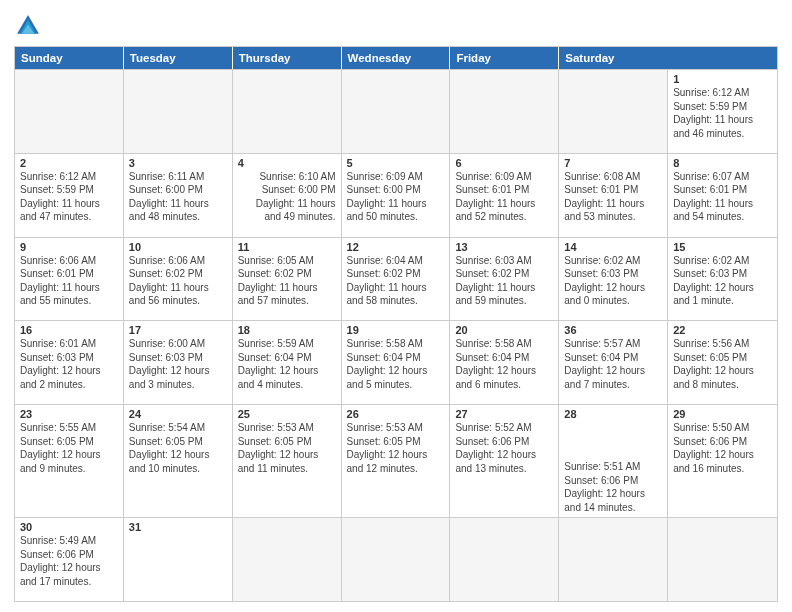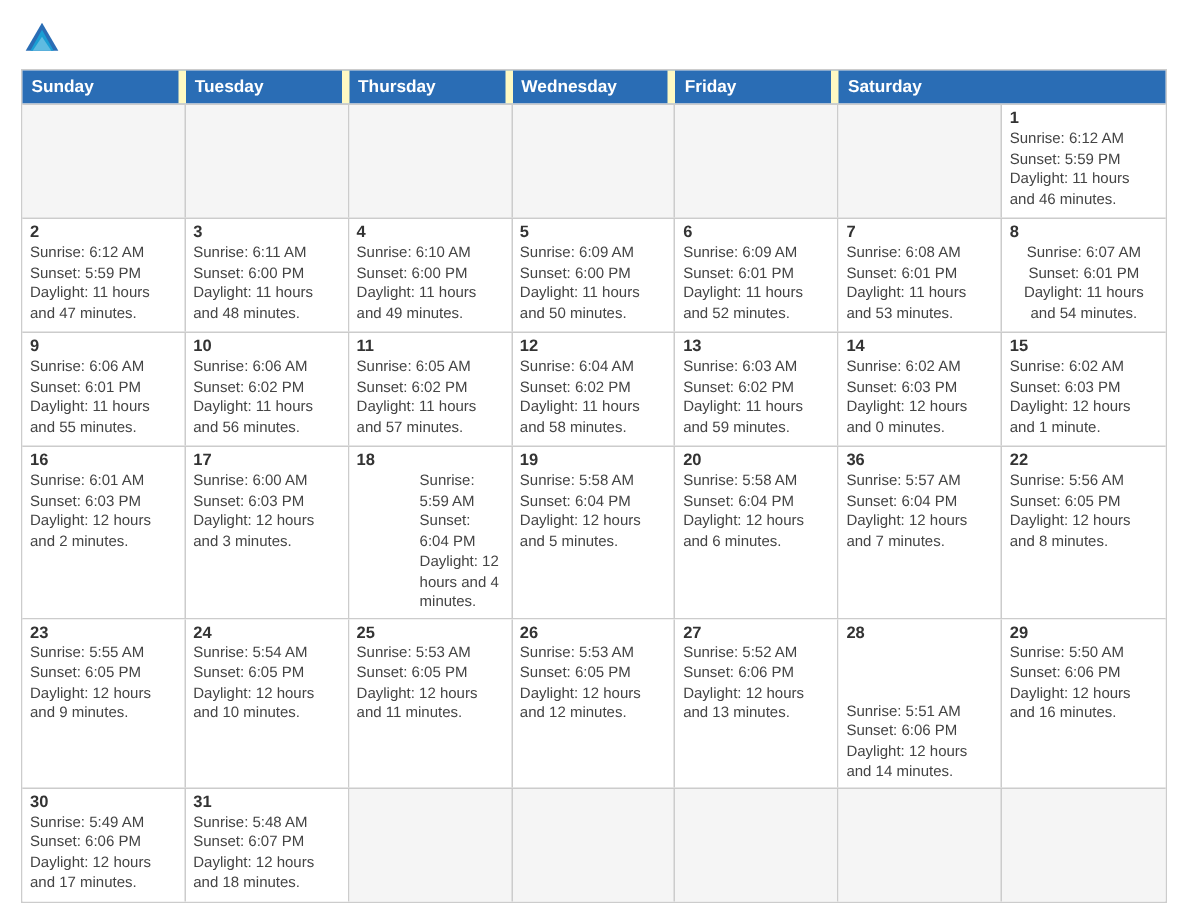--- a/index.html
+++ b/index.html
@@ -66,21 +66,21 @@
       display: grid;
       grid-template-columns: repeat(7, 1fr);
       background: #2a6db5;
     }
     .cal-header-cell {
       color: #fff;
       font-size: 11.5px;
       font-weight: bold;
       padding: 5px 6px;
       text-align: left;
-      border-right: 5px solid #fef9c3;
+      border-right: 1px solid #fef9c3;
     }
     .cal-header-cell:last-child { border-right: none; }
     .cal-body {
       flex: 1;
       display: flex;
       flex-direction: column;
     }
     .cal-row {
       display: grid;
       grid-template-columns: repeat(7, 1fr);
@@ -165,21 +165,21 @@
 Daylight: 11 hours and 47 minutes.</div>
           </div>
           <div class="cal-cell">
             <span class="day-num">3</span>
             <div class="day-info" style="white-space: pre-line;">Sunrise: 6:11 AM
 Sunset: 6:00 PM
 Daylight: 11 hours and 48 minutes.</div>
           </div>
           <div class="cal-cell">
             <span class="day-num">4</span>
-            <div class="day-info" style="white-space: pre-line;">Sunrise: 6:10 AM
+            <div class="day-info" style="white-space: pre-line; text-align: right;">Sunrise: 6:10 AM
 Sunset: 6:00 PM
 Daylight: 11 hours and 49 minutes.</div>
           </div>
           <div class="cal-cell">
             <span class="day-num">5</span>
             <div class="day-info" style="white-space: pre-line;">Sunrise: 6:09 AM
 Sunset: 6:00 PM
 Daylight: 11 hours and 50 minutes.</div>
           </div>
           <div class="cal-cell">
@@ -189,21 +189,21 @@
 Daylight: 11 hours and 52 minutes.</div>
           </div>
           <div class="cal-cell">
             <span class="day-num">7</span>
             <div class="day-info" style="white-space: pre-line;">Sunrise: 6:08 AM
 Sunset: 6:01 PM
 Daylight: 11 hours and 53 minutes.</div>
           </div>
           <div class="cal-cell">
             <span class="day-num">8</span>
-            <div class="day-info" style="white-space: pre-line; text-align: center;">Sunrise: 6:07 AM
+            <div class="day-info" style="white-space: pre-line;">Sunrise: 6:07 AM
 Sunset: 6:01 PM
 Daylight: 11 hours and 54 minutes.</div>
           </div>
         </div>
         <div class="cal-row">
           <div class="cal-cell">
             <span class="day-num">9</span>
             <div class="day-info" style="white-space: pre-line;">Sunrise: 6:06 AM
 Sunset: 6:01 PM
 Daylight: 11 hours and 55 minutes.</div>
@@ -253,21 +253,21 @@
 Daylight: 12 hours and 2 minutes.</div>
           </div>
           <div class="cal-cell">
             <span class="day-num">17</span>
             <div class="day-info" style="white-space: pre-line;">Sunrise: 6:00 AM
 Sunset: 6:03 PM
 Daylight: 12 hours and 3 minutes.</div>
           </div>
           <div class="cal-cell">
             <span class="day-num">18</span>
-            <div class="day-info" style="white-space: pre-line; margin-left: 42px;">Sunrise: 5:59 AM
+            <div class="day-info" style="white-space: pre-line;">Sunrise: 5:59 AM
 Sunset: 6:04 PM
 Daylight: 12 hours and 4 minutes.</div>
           </div>
           <div class="cal-cell">
             <span class="day-num">19</span>
             <div class="day-info" style="white-space: pre-line;">Sunrise: 5:58 AM
 Sunset: 6:04 PM
 Daylight: 12 hours and 5 minutes.</div>
           </div>
           <div class="cal-cell">
@@ -335,23 +335,20 @@
         </div>
         <div class="cal-row">
           <div class="cal-cell">
             <span class="day-num">30</span>
             <div class="day-info" style="white-space: pre-line;">Sunrise: 5:49 AM
 Sunset: 6:06 PM
 Daylight: 12 hours and 17 minutes.</div>
           </div>
           <div class="cal-cell">
             <span class="day-num">31</span>
-            <div class="day-info" style="white-space: pre-line;">Sunrise: 5:48 AM
-Sunset: 6:07 PM
-Daylight: 12 hours and 18 minutes.</div>
           </div>
           <div class="cal-cell empty"></div>
           <div class="cal-cell empty"></div>
           <div class="cal-cell empty"></div>
           <div class="cal-cell empty"></div>
           <div class="cal-cell empty"></div>
         </div>
       </div>
   </div>
 </div>

